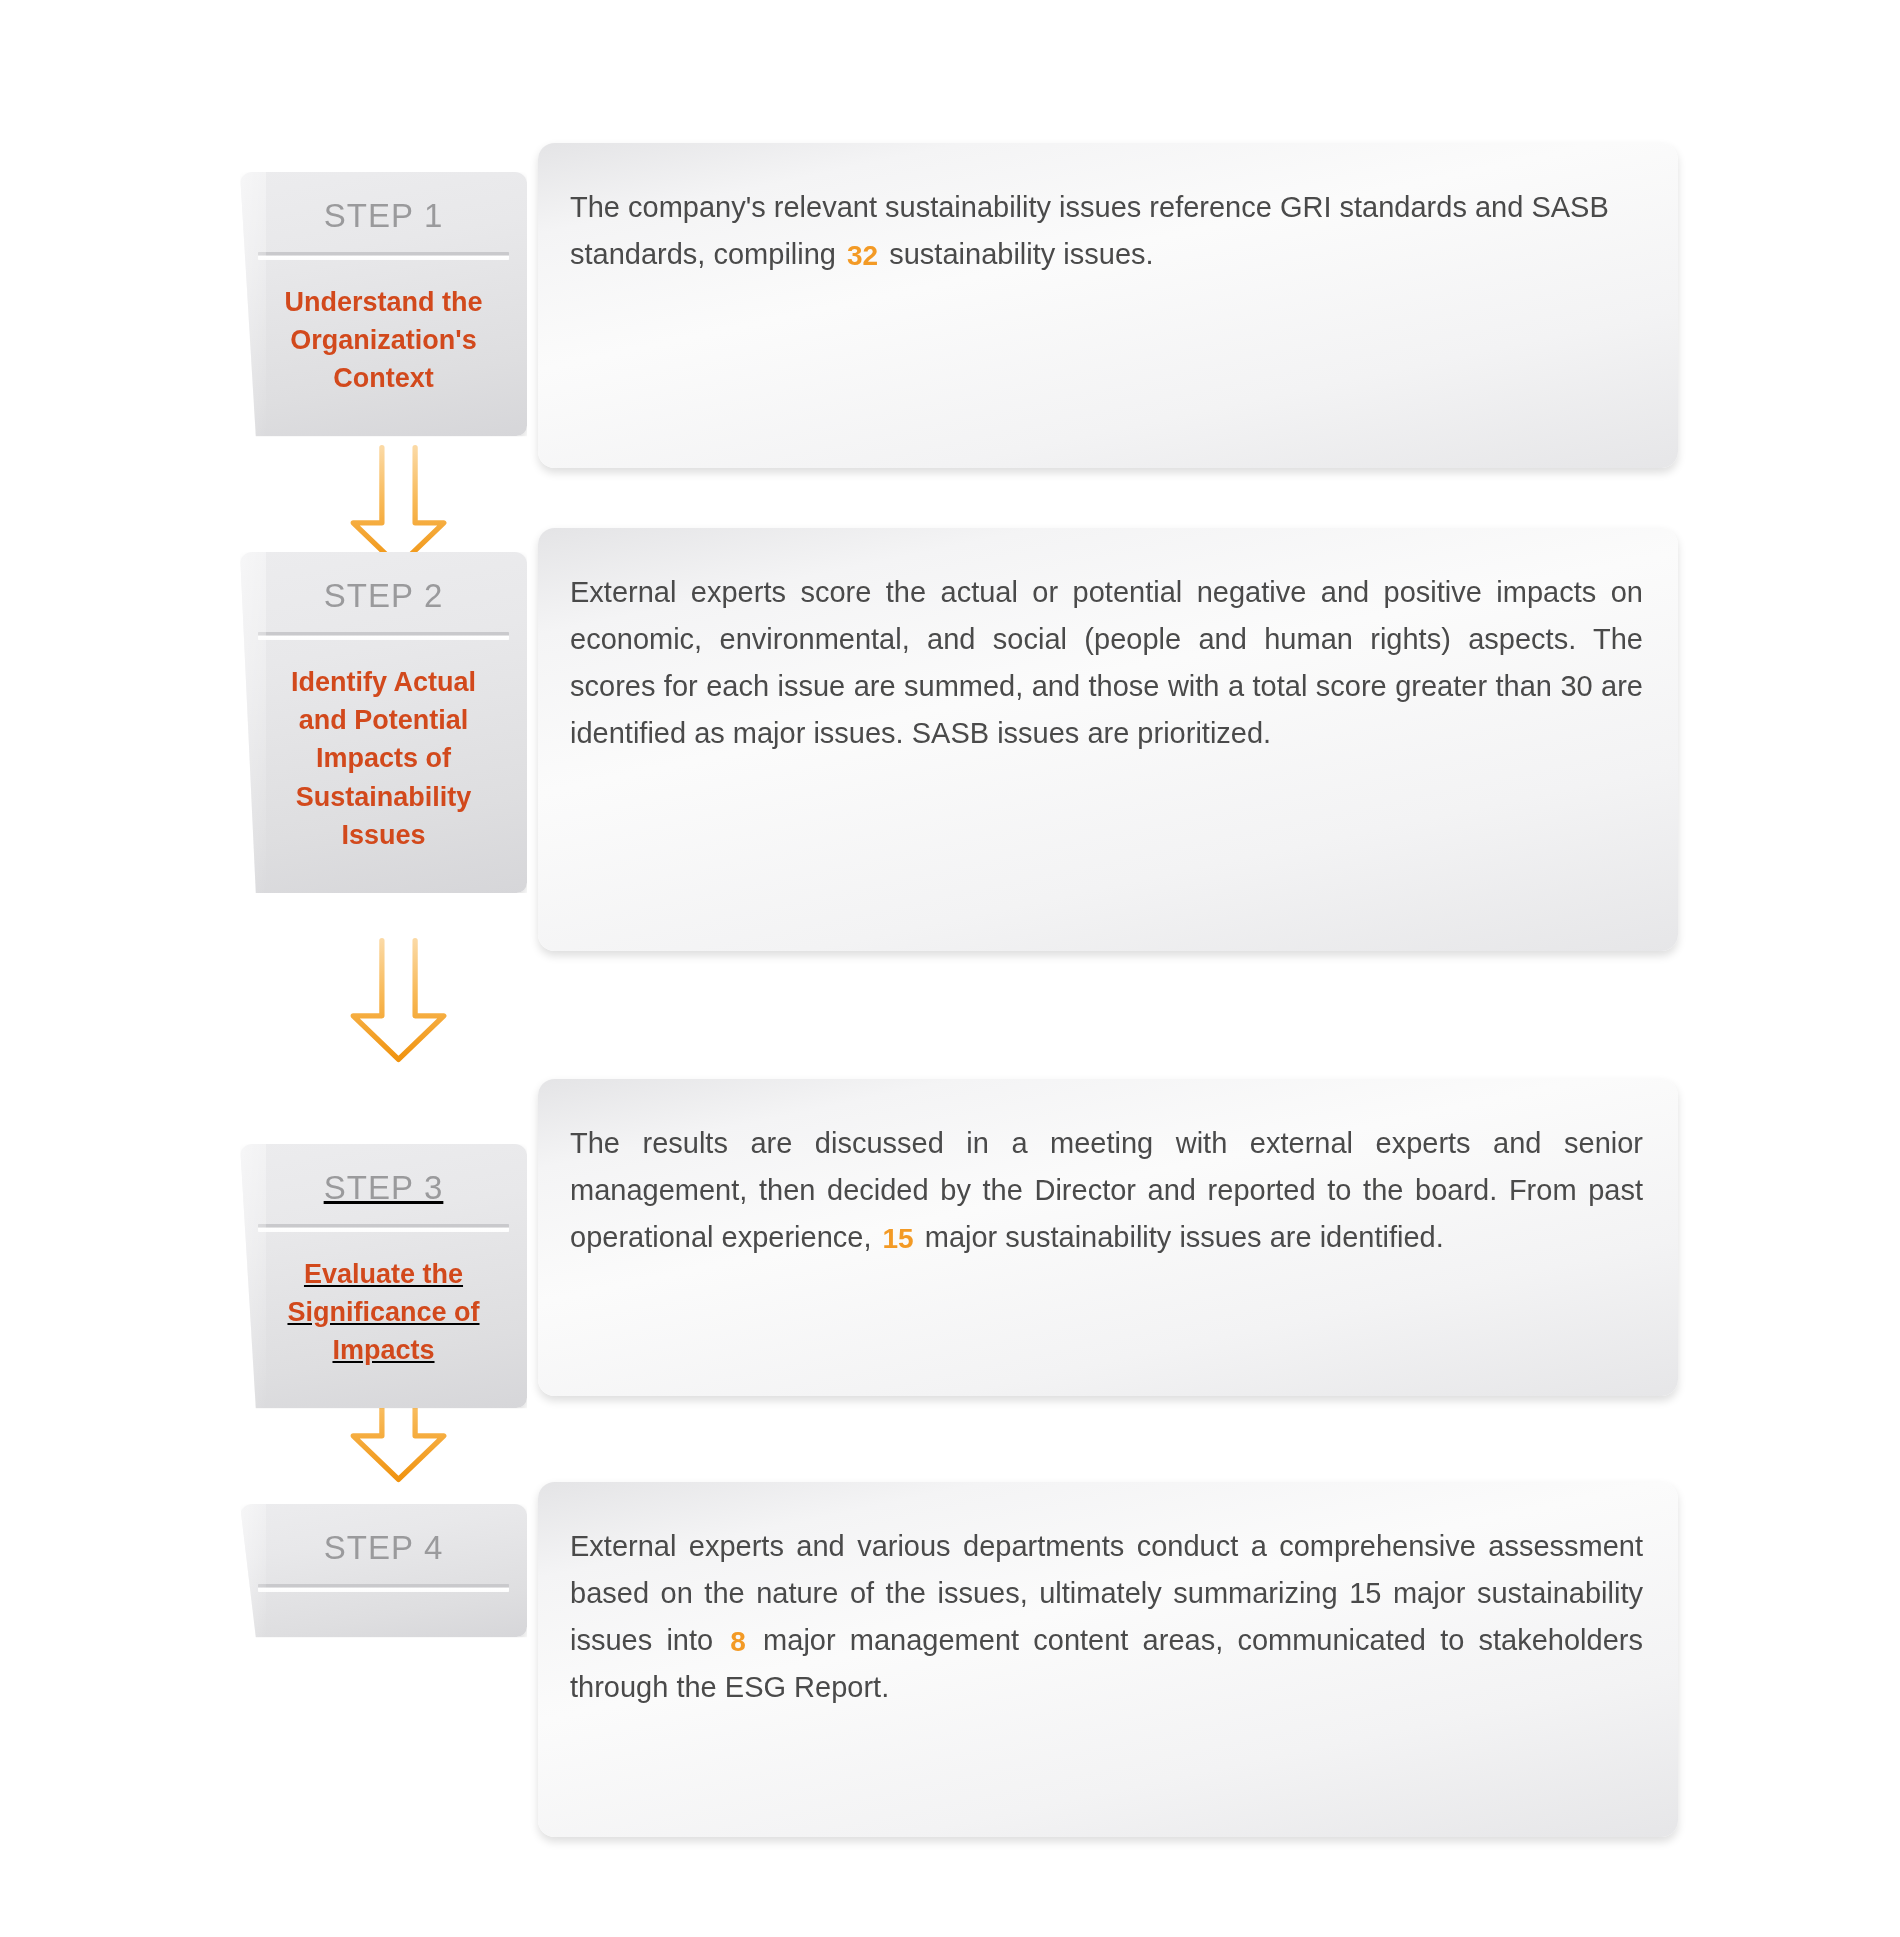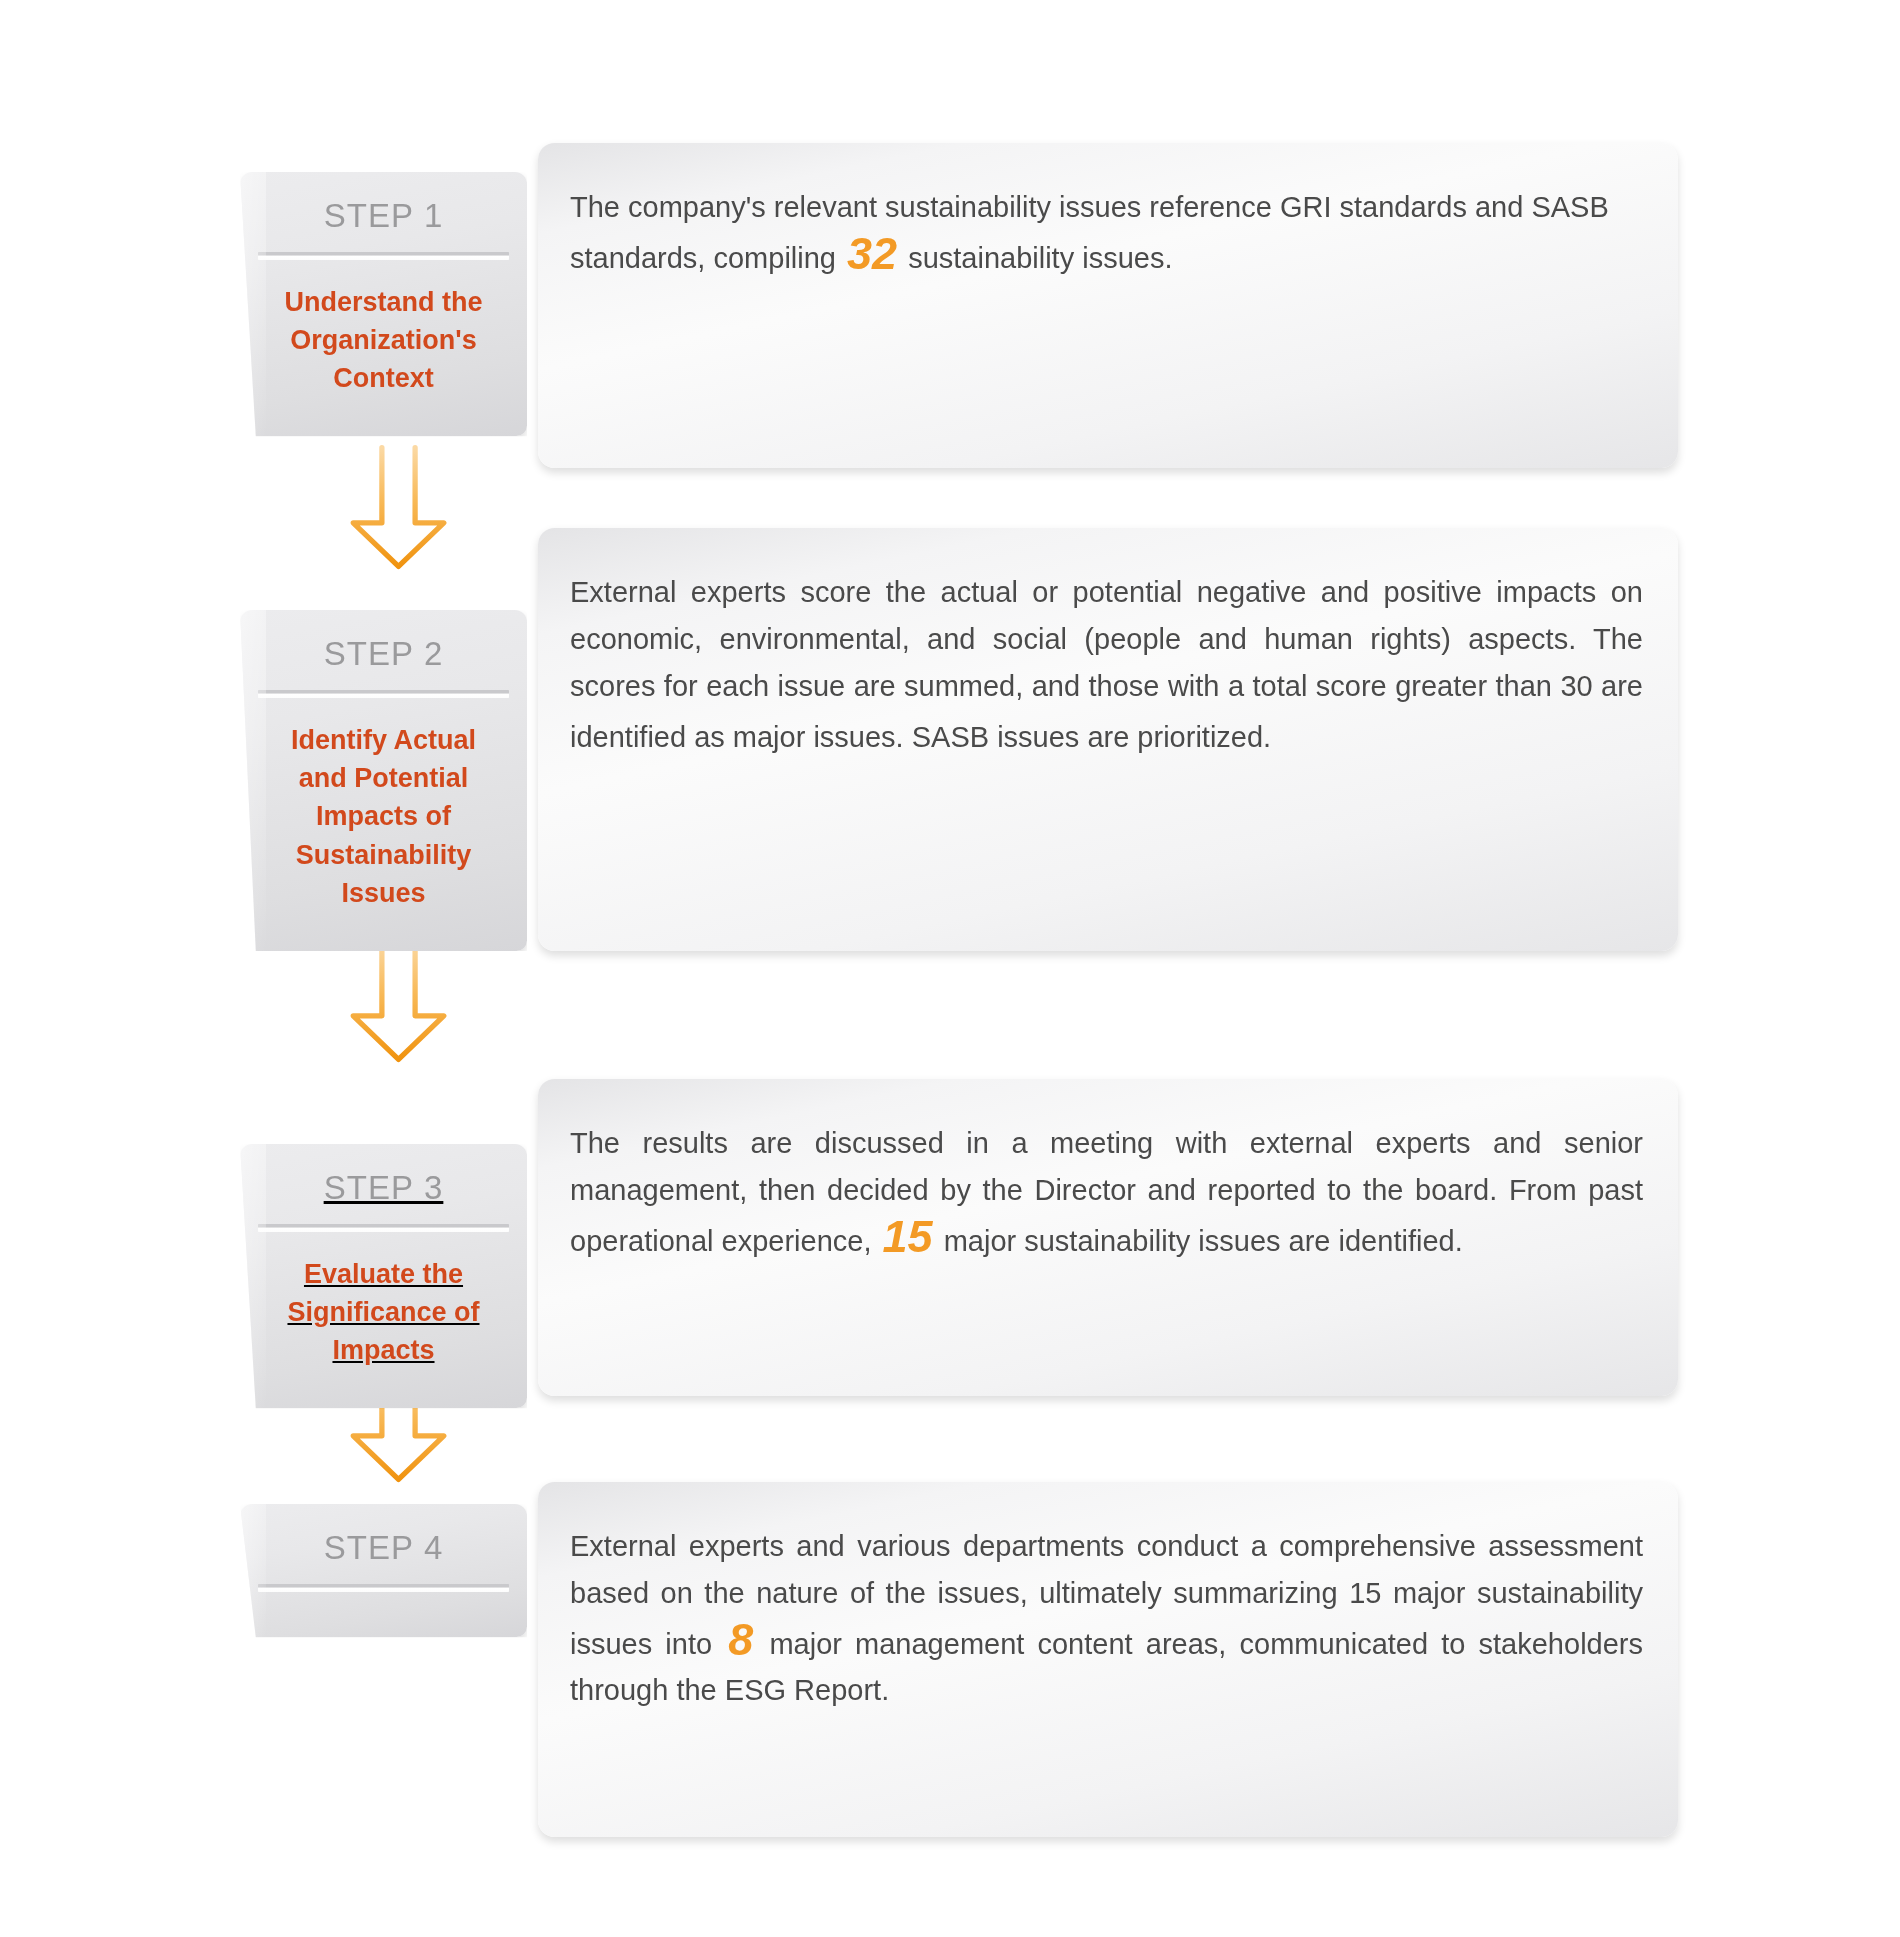--- a/index.html
+++ b/index.html
@@ -96,25 +96,24 @@
     color: #4a4a4a;
     margin: 0;
     text-align: justify;
     text-justify: inter-word;
   }
   .step-text.nojustify { text-align: left; }
 
   .hl {
     color: #f39a25;
     font-weight: bold;
-    font-size: 45px;
+    font-size: 28px;
     line-height: 1;
     vertical-align: -1.5px;
     padding: 0 3px;
-    font-style: italic;
   }
 
   
   .connector {
     position: absolute;
     left: 240px;
     width: 317px;
     height: 143px;
     z-index: 1;
   }
@@ -162,21 +161,21 @@
   </div>
 
   <div class="step-row" style="top:0;">
 
     <div class="step-body" style="top:528px; min-height:423px;">
       <p class="step-text">
         <span>External experts score the actual or potential negative and positive impacts on economic, environmental, and social (people and human rights) aspects. The scores for each issue are summed, and those with a total score greater than 30 are identified as major issues. SASB issues are prioritized.</span><span class="hl"></span><span></span>
       </p>
     </div>
 
-    <div class="step-label" style="top:610px;">
+    <div class="step-label" style="top:552px;">
       <div class="step-number">STEP 2</div>
       <div class="step-divider"></div>
       <div class="step-title">Identify Actual and Potential Impacts of Sustainability Issues</div>
     </div>
 
   </div>
 
   <div class="connector" style="top:930px;">
     <svg viewBox="0 0 420 190" preserveAspectRatio="none" aria-hidden="true">
       <defs>

